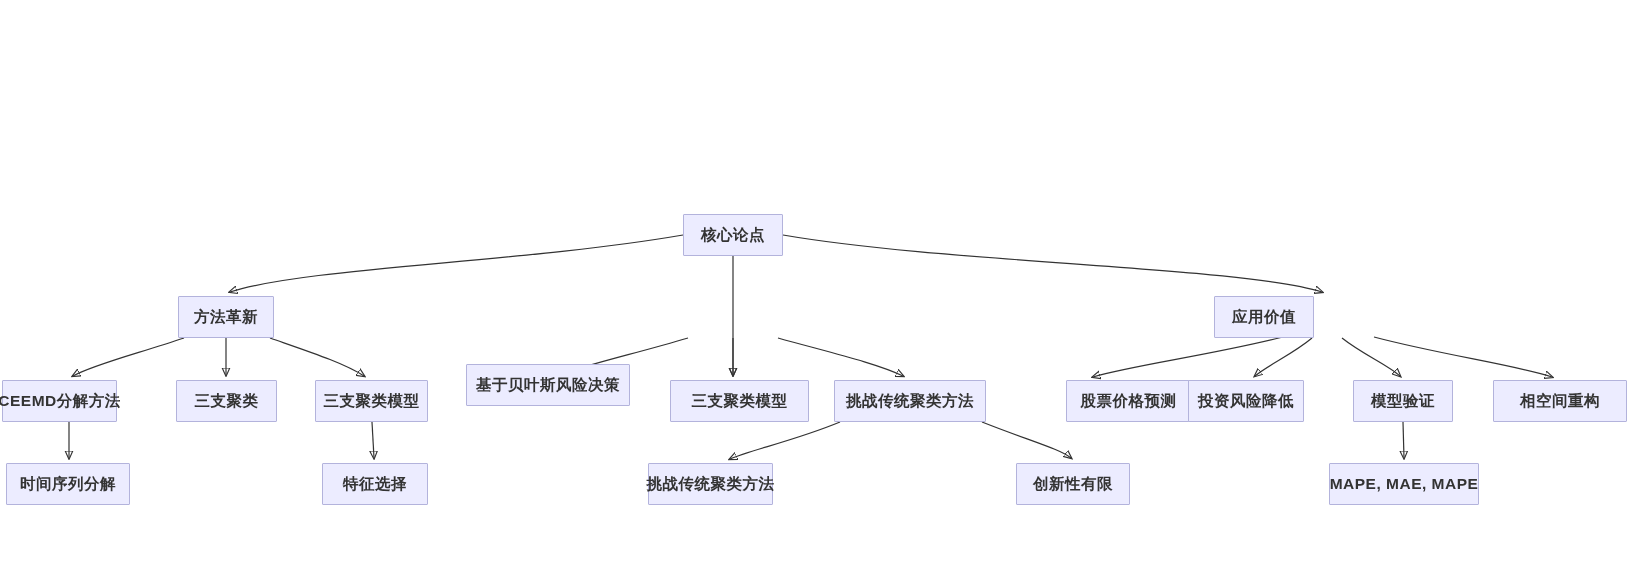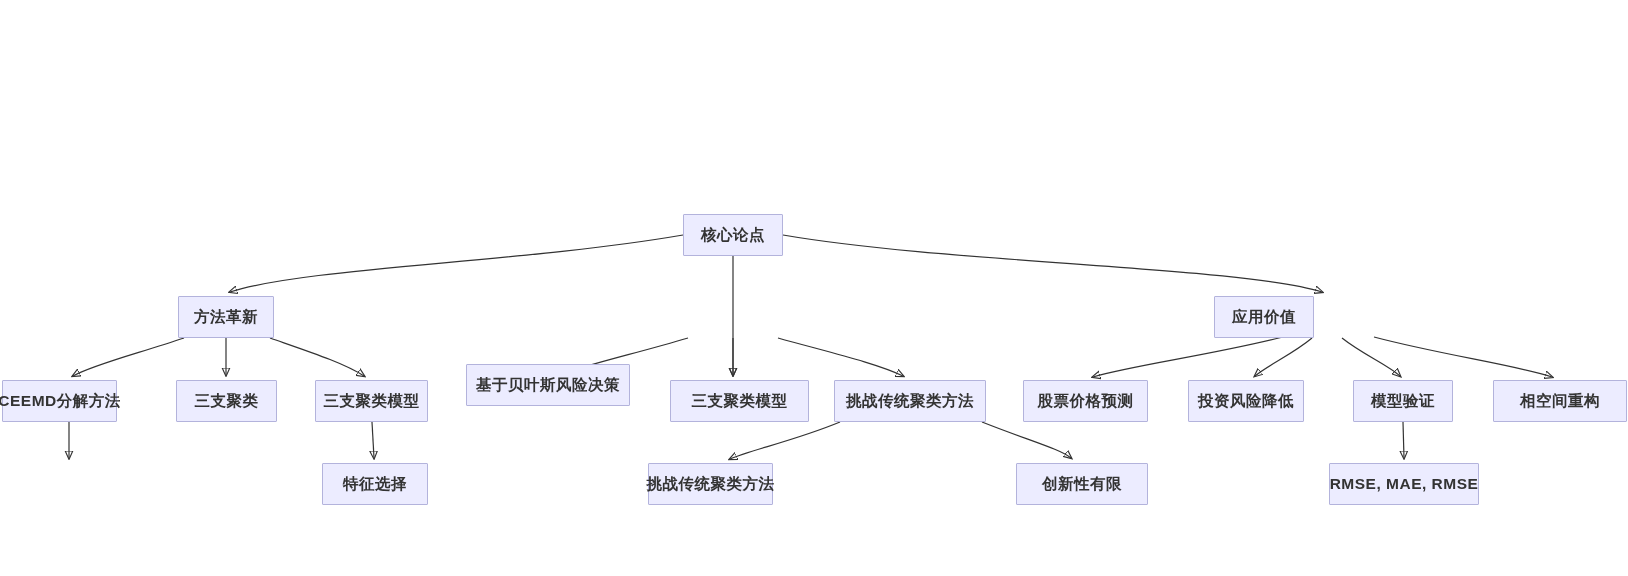--- a/index.html
+++ b/index.html
@@ -64,23 +64,24 @@
 
   <div class="node" style="left:178px;top:296px;width:96px">方法革新</div>
   <div class="node" style="left:1214px;top:296px;width:100px">应用价值</div>
 
   <div class="node" style="left:2px;top:380px;width:115px">CEEMD分解方法</div>
   <div class="node" style="left:176px;top:380px;width:101px">三支聚类</div>
   <div class="node" style="left:315px;top:380px;width:113px">三支聚类模型</div>
   <div class="node" style="left:466px;top:364px;width:164px">基于贝叶斯风险决策</div>
   <div class="node" style="left:670px;top:380px;width:139px">三支聚类模型</div>
   <div class="node" style="left:834px;top:380px;width:152px">挑战传统聚类方法</div>
-  <div class="node" style="left:1023px;top:380px;width:125px">股票价格预测</div>
+  <div class="node" style="left:1066px;top:380px;width:125px">股票价格预测</div>
   <div class="node" style="left:1188px;top:380px;width:116px">投资风险降低</div>
   <div class="node" style="left:1353px;top:380px;width:100px">模型验证</div>
   <div class="node" style="left:1493px;top:380px;width:134px">相空间重构</div>
 
+  <div class="node" style="left:6px;top:463px;width:124px">时间序列分解</div>
   <div class="node" style="left:322px;top:463px;width:106px">特征选择</div>
   <div class="node" style="left:648px;top:463px;width:125px">挑战传统聚类方法</div>
-  <div class="node" style="left:1016px;top:463px;width:132px">创新性有限</div>
-  <div class="node" style="left:1329px;top:463px;width:150px">RMSE, MAE, RMSE</div>
+  <div class="node" style="left:1016px;top:463px;width:114px">创新性有限</div>
+  <div class="node" style="left:1329px;top:463px;width:150px">MAPE, MAE, MAPE</div>
 
 </div>
 
 </body></html>

